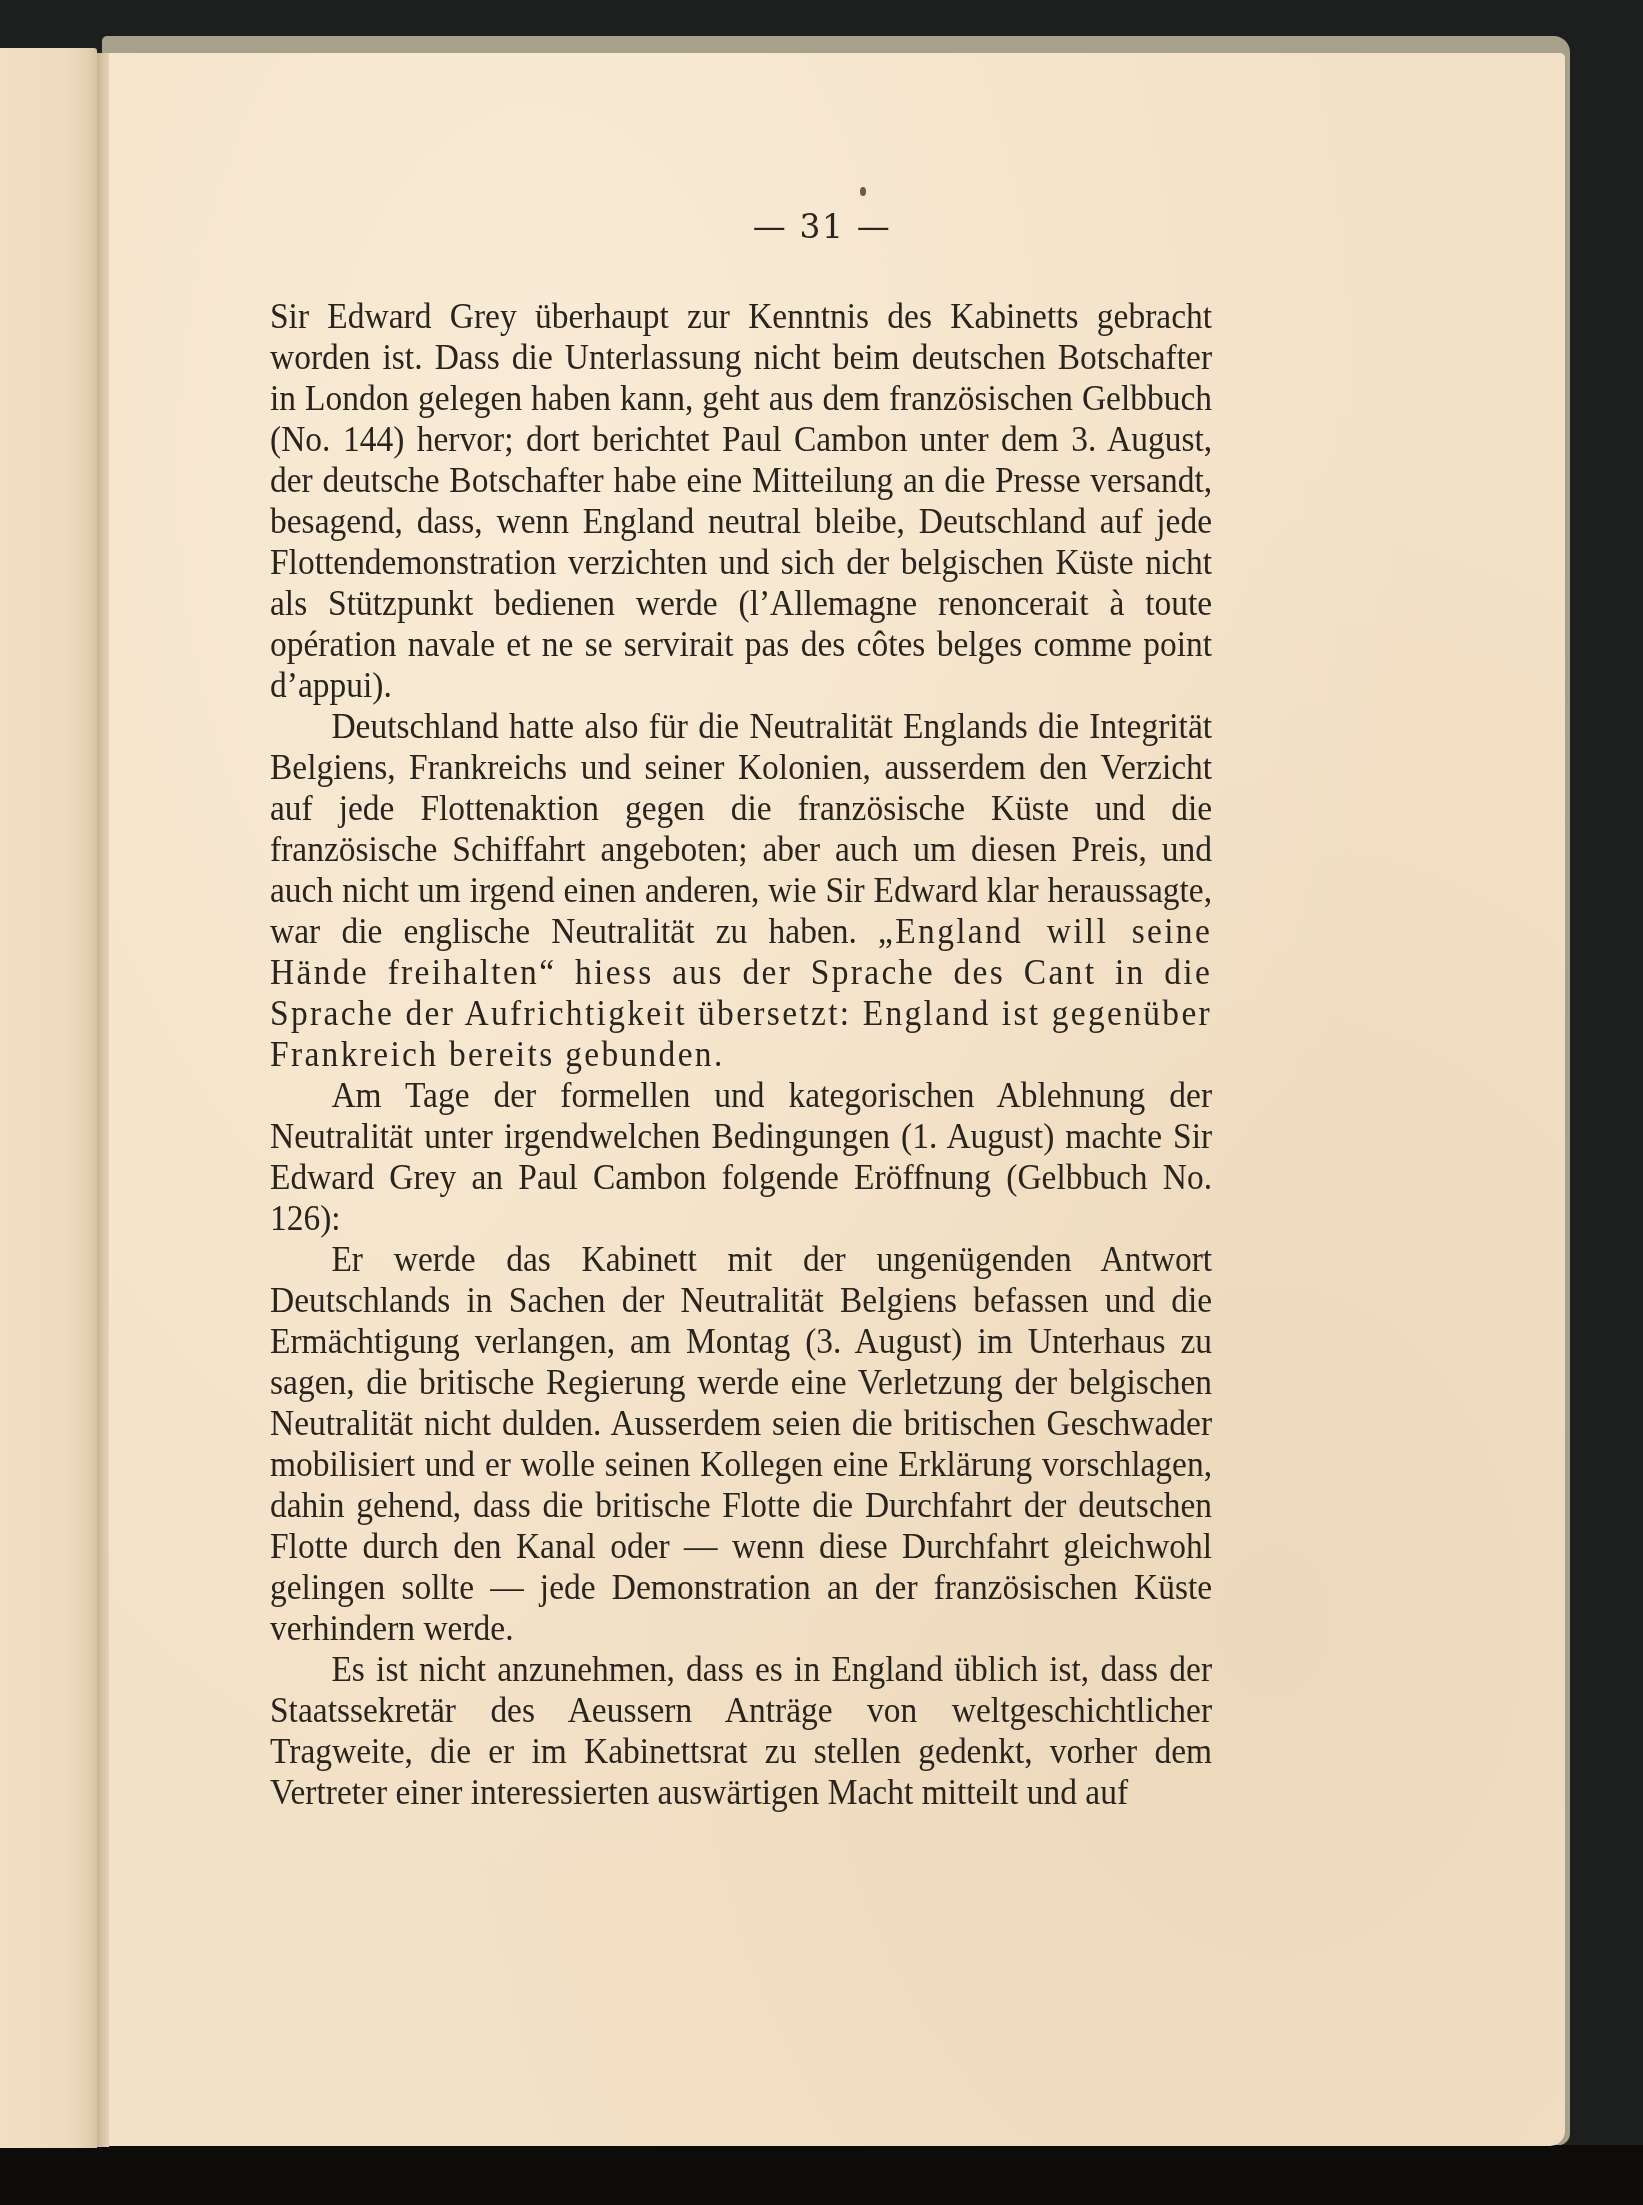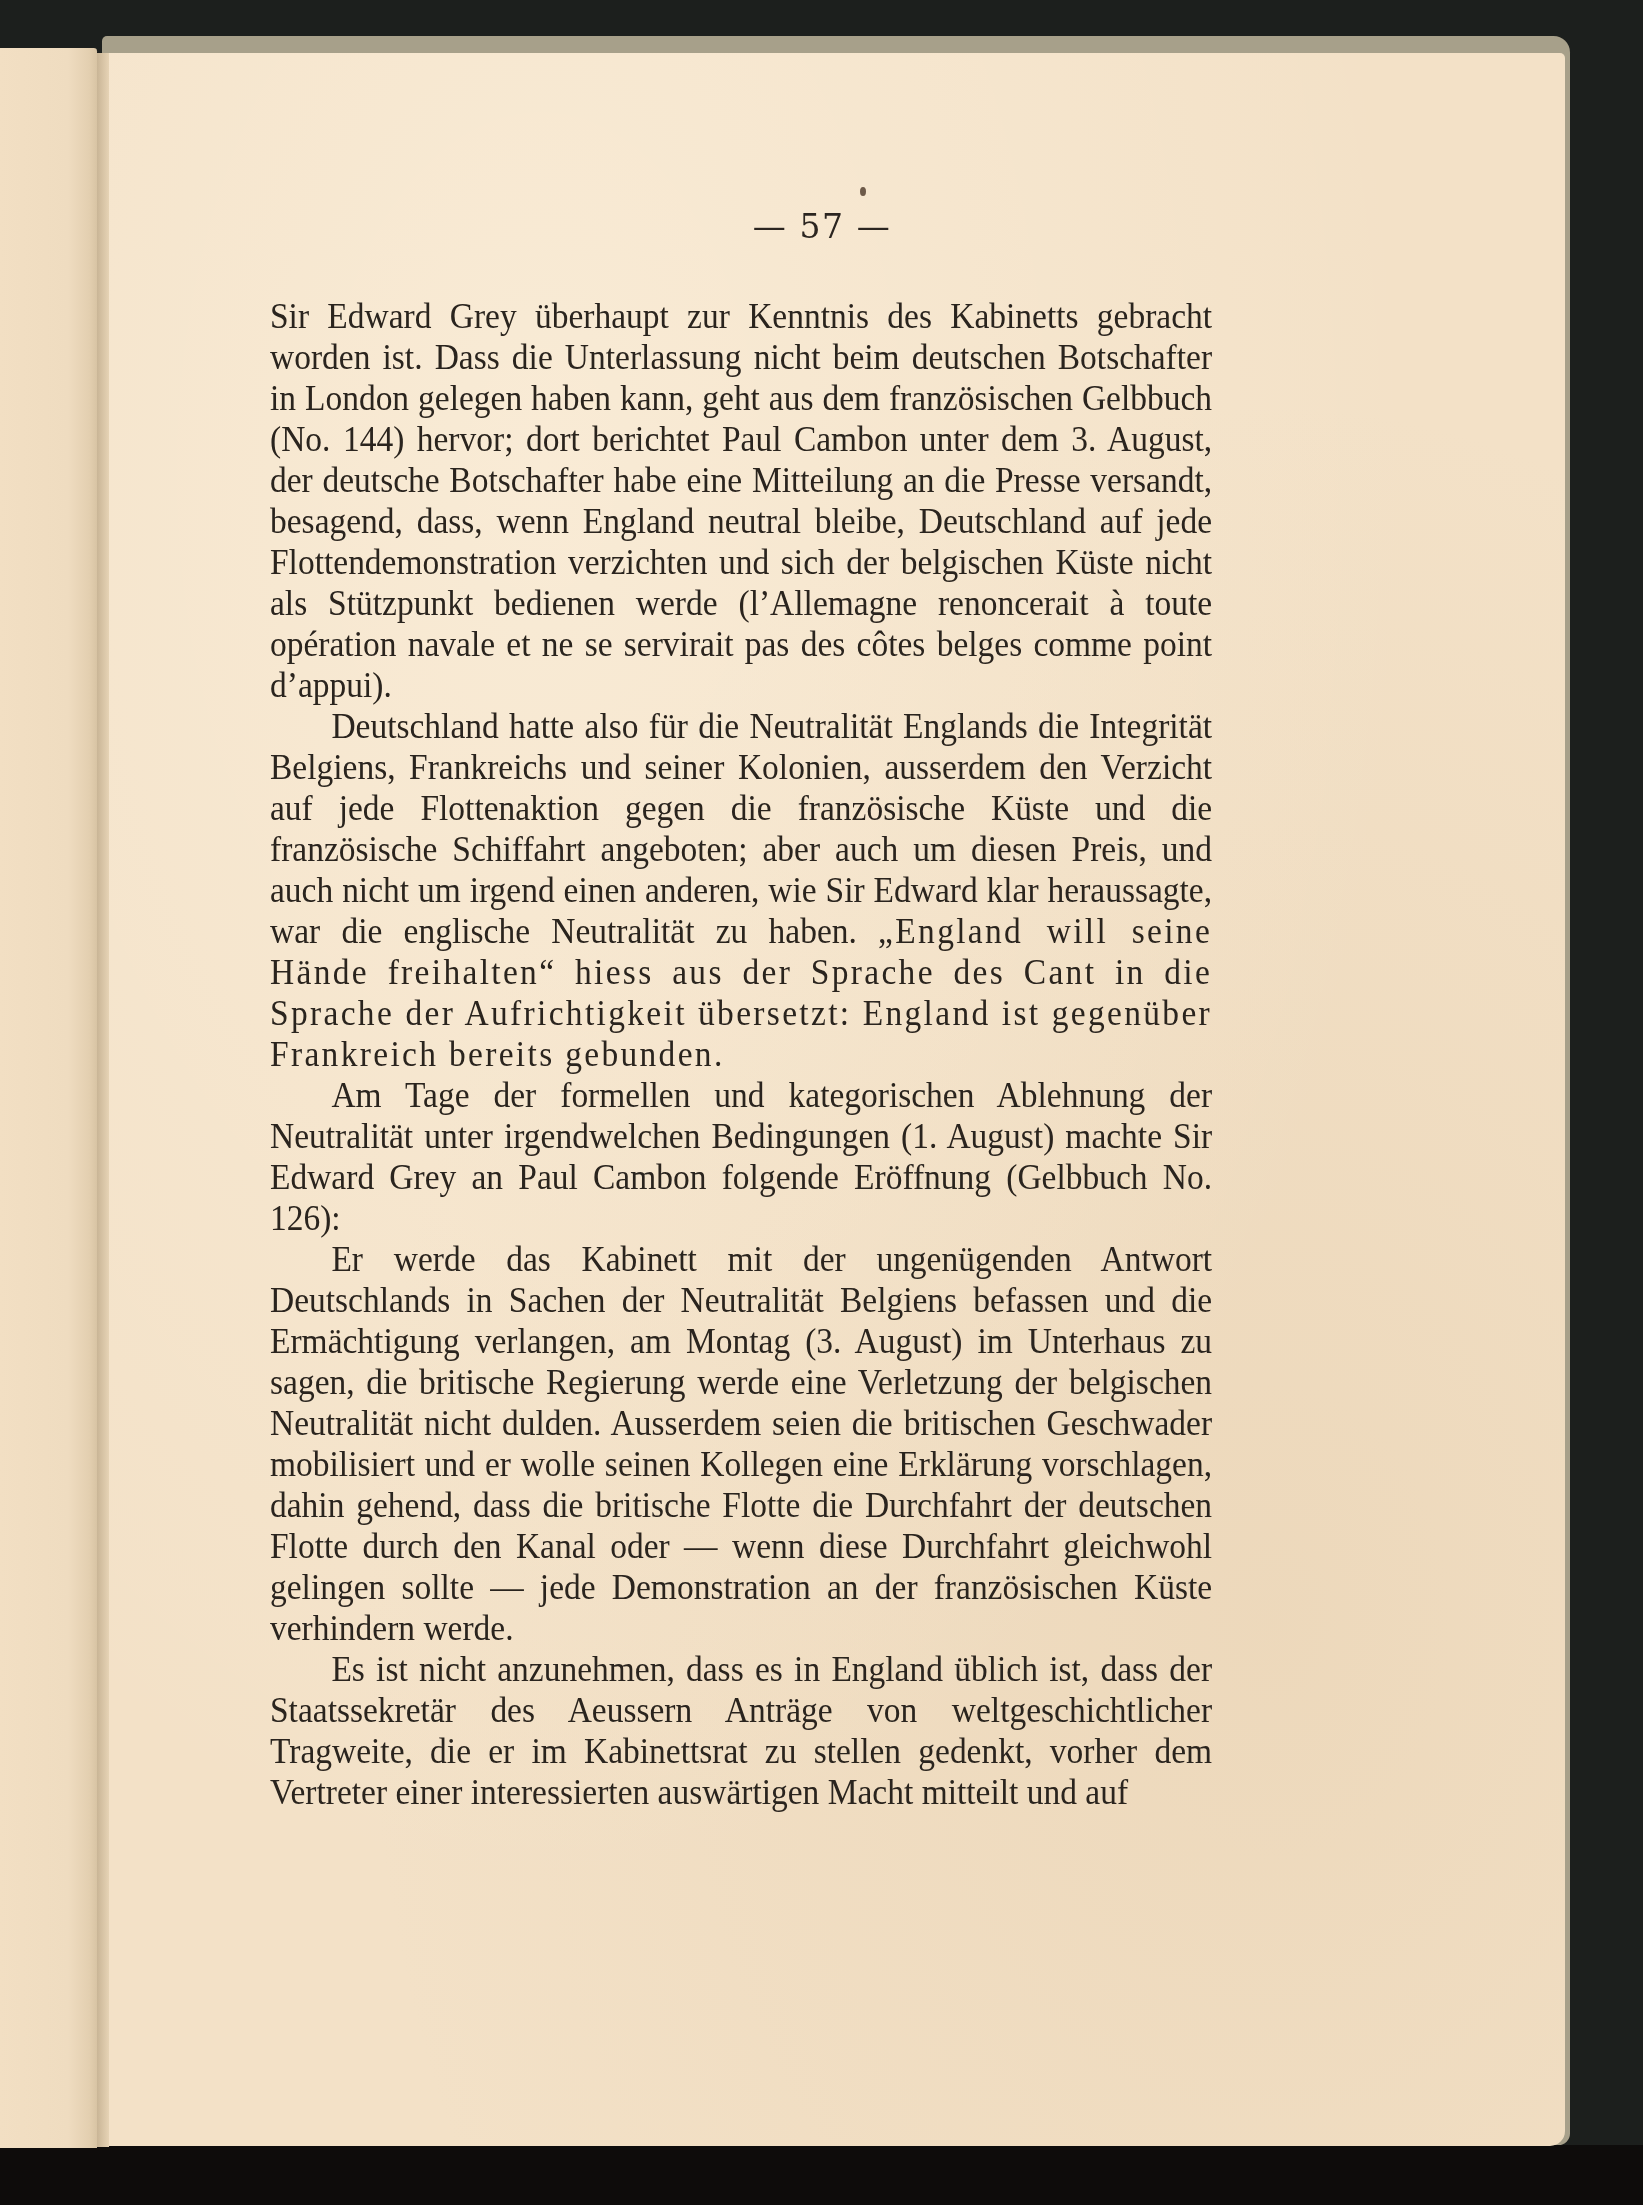--- a/index.html
+++ b/index.html
@@ -49,21 +49,21 @@
 <body>
 
 <div class="dark-bottom"></div>
 <div class="left-page"></div>
 <div class="page-stack"></div>
 <div class="page"></div>
 <div class="gutter-shadow"></div>
 
 <div class="spot" style="left:860px; top:187px; width:5.8px; height:9px;"></div>
 
-<div class="page-number">— 57 —</div>
+<div class="page-number">— 31 —</div>
 
 <div class="text-block">
   <p>Sir Edward Grey überhaupt zur Kenntnis des Kabinetts gebracht worden ist. Dass die Unterlassung nicht beim deutschen Botschafter in London gelegen haben kann, geht aus dem französischen Gelbbuch (No. 144) hervor; dort berichtet Paul Cambon unter dem 3. August, der deutsche Botschafter habe eine Mitteilung an die Presse versandt, besagend, dass, wenn England neutral bleibe, Deutschland auf jede Flottendemonstration verzichten und sich der belgischen Küste nicht als Stützpunkt bedienen werde (l’Allemagne renoncerait à toute opération navale et ne se servirait pas des côtes belges comme point d’appui).</p>
   <p class="indent"><span>Deutschland hatte also für die Neutralität Englands die Integrität Belgiens, Frankreichs und seiner Kolonien, ausserdem den Verzicht auf jede Flottenaktion gegen die französische Küste und die französische Schiffahrt angeboten; aber auch um diesen Preis, und auch nicht um irgend einen anderen, wie Sir Edward klar heraussagte, war die englische Neutralität zu haben.</span> <span class="spaced">„England will seine Hände freihalten“ hiess aus der Sprache des Cant in die Sprache der Aufrichtigkeit übersetzt: England ist gegenüber Frankreich bereits gebunden.</span></p>
   <p class="indent">Am Tage der formellen und kategorischen Ablehnung der Neutralität unter irgendwelchen Bedingungen (1. August) machte Sir Edward Grey an Paul Cambon folgende Eröffnung (Gelbbuch No. 126):</p>
   <p class="indent">Er werde das Kabinett mit der ungenügenden Antwort Deutschlands in Sachen der Neutralität Belgiens befassen und die Ermächtigung verlangen, am Montag (3. August) im Unterhaus zu sagen, die britische Regierung werde eine Verletzung der belgischen Neutralität nicht dulden. Ausserdem seien die britischen Geschwader mobilisiert und er wolle seinen Kollegen eine Erklärung vorschlagen, dahin gehend, dass die britische Flotte die Durchfahrt der deutschen Flotte durch den Kanal oder — wenn diese Durchfahrt gleichwohl gelingen sollte — jede Demonstration an der französischen Küste verhindern werde.</p>
   <p class="indent">Es ist nicht anzunehmen, dass es in England üblich ist, dass der Staatssekretär des Aeussern Anträge von weltgeschichtlicher Tragweite, die er im Kabinettsrat zu stellen gedenkt, vorher dem Vertreter einer interessierten auswärtigen Macht mitteilt und auf</p>
 </div>
 
 

